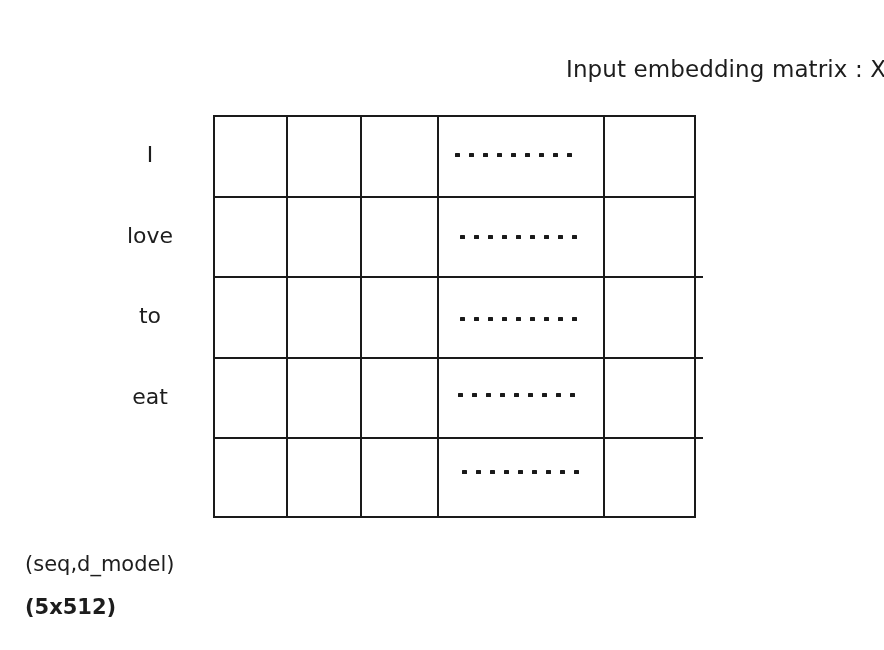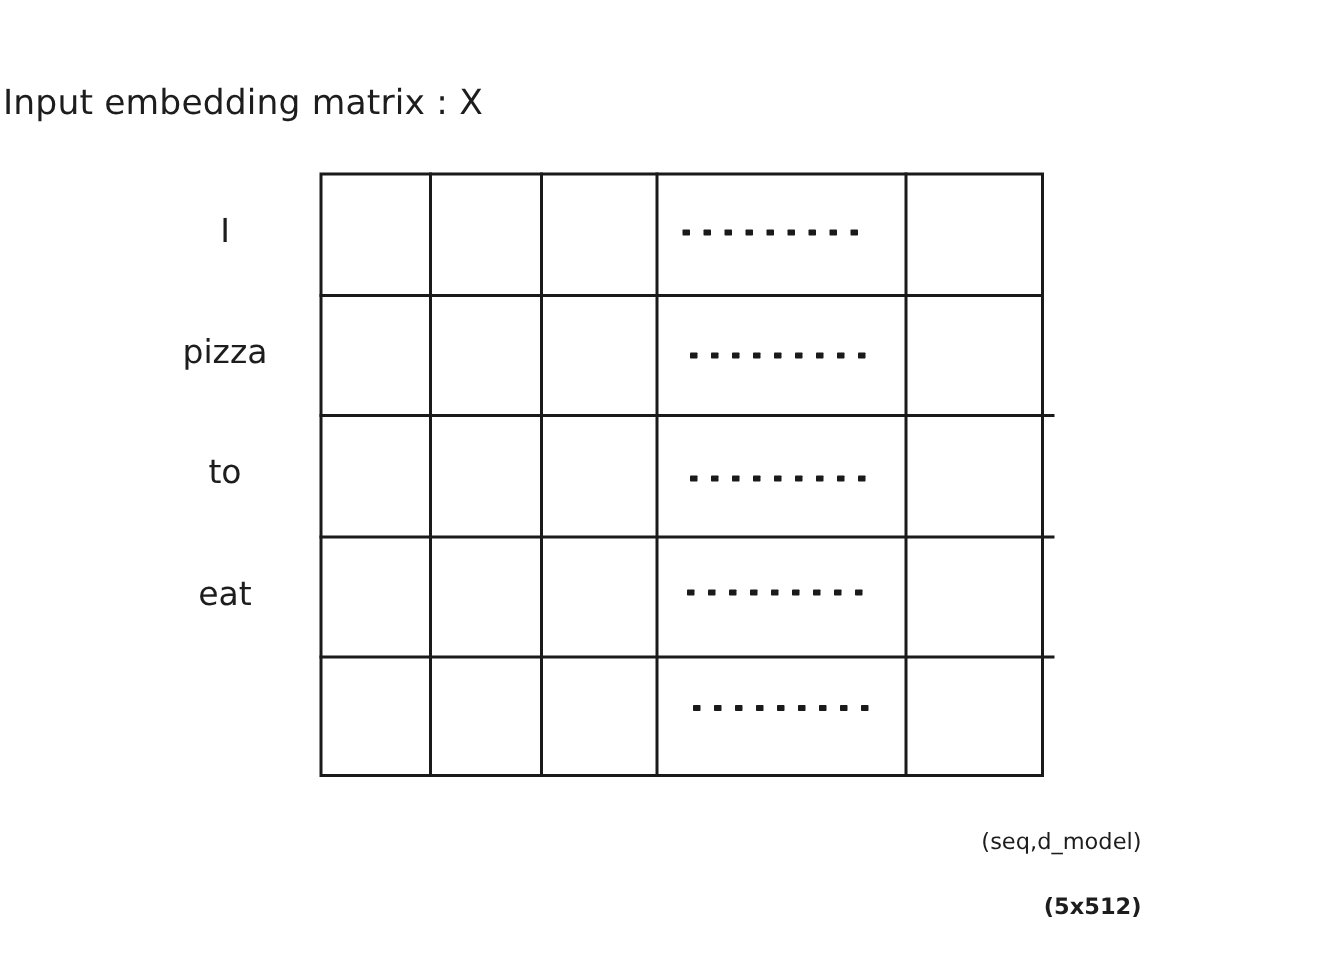--- a/index.html
+++ b/index.html
@@ -21,21 +21,21 @@
     position: absolute;
     inset: 0;
   }
 
   
   .title {
     position: absolute;
     left: 0;
     top: 56px;
     width: 884px;
-    text-align: left;
+    text-align: right;
     font-size: 23px;
     font-weight: 400;
     letter-spacing: 0.1px;
     color: #1d1d1d;
     white-space: nowrap;
   }
   
   .title-inner {
     display: inline-block;
     transform: translateX(2px);
@@ -113,40 +113,40 @@
     background: #1a1a1a;
     border-radius: 0.5px;
     flex: 0 0 auto;
   }
 
   
   .caption {
     position: absolute;
     left: 0;
     width: 736px;
-    text-align: right;
-    font-size: 15px;
+    text-align: left;
+    font-size: 21px;
     font-weight: 400;
     color: #1d1d1d;
     white-space: nowrap;
   }
   .caption-inner { display: inline-block; transform: translateX(25px); }
   .caption-shape { top: 552px; }
   .caption-dims  { top: 595px; font-weight: bold; }
 </style>
 </head>
 <body>
 
 <div class="canvas">
 
   <div class="title"><span class="title-inner">Input embedding matrix : X</span></div>
 
   <div class="row-labels">
     <div class="row-label" style="top:0px">I</div>
-    <div class="row-label" style="top:80.6px">pizza</div>
+    <div class="row-label" style="top:80.6px">love</div>
     <div class="row-label" style="top:241.8px">eat</div>
     <div class="row-label" style="top:161.2px">to</div>
   </div>
 
   <div class="matrix">
     <div class="frame"></div>
 
     <div class="grid-line-h" style="top:80.6px"></div>
     <div class="grid-line-h" style="top:161.2px"></div>
     <div class="grid-line-h" style="top:241.8px"></div>

